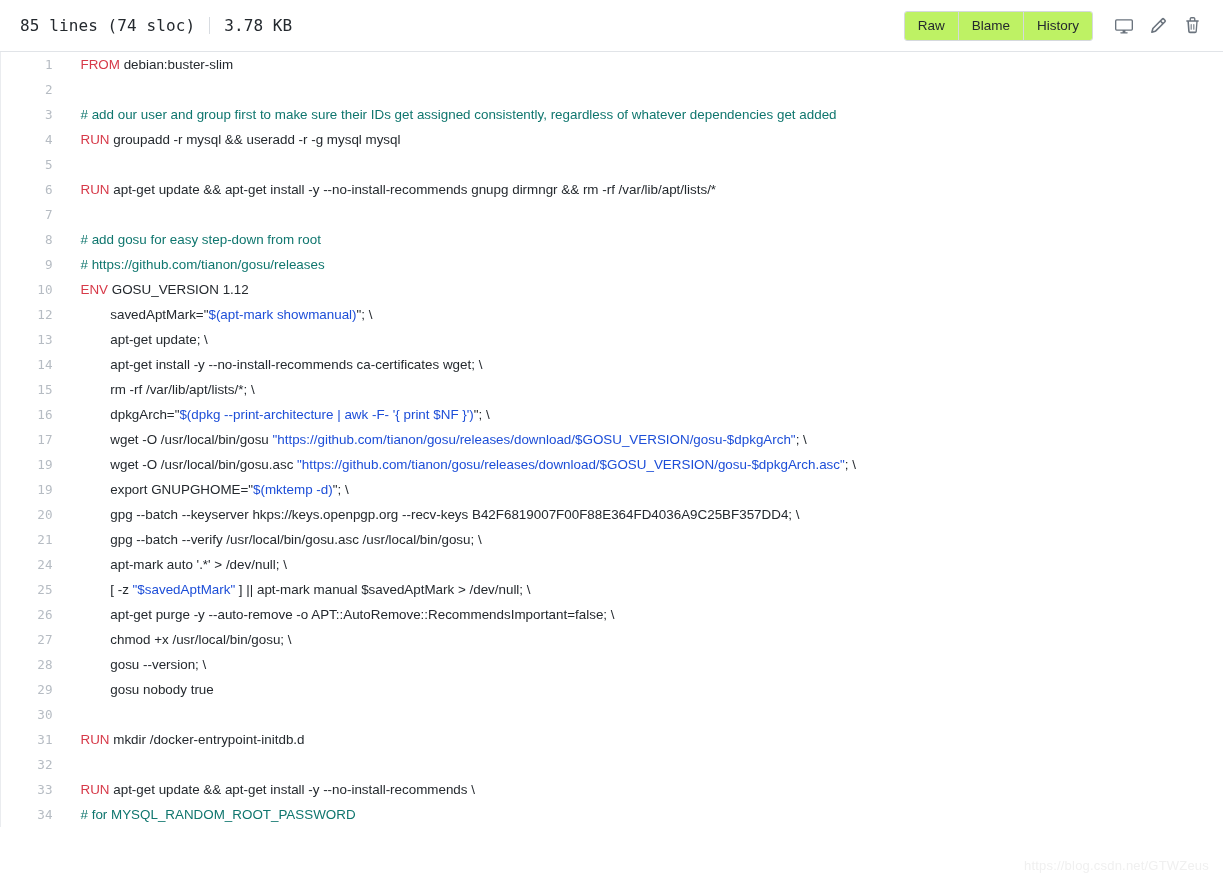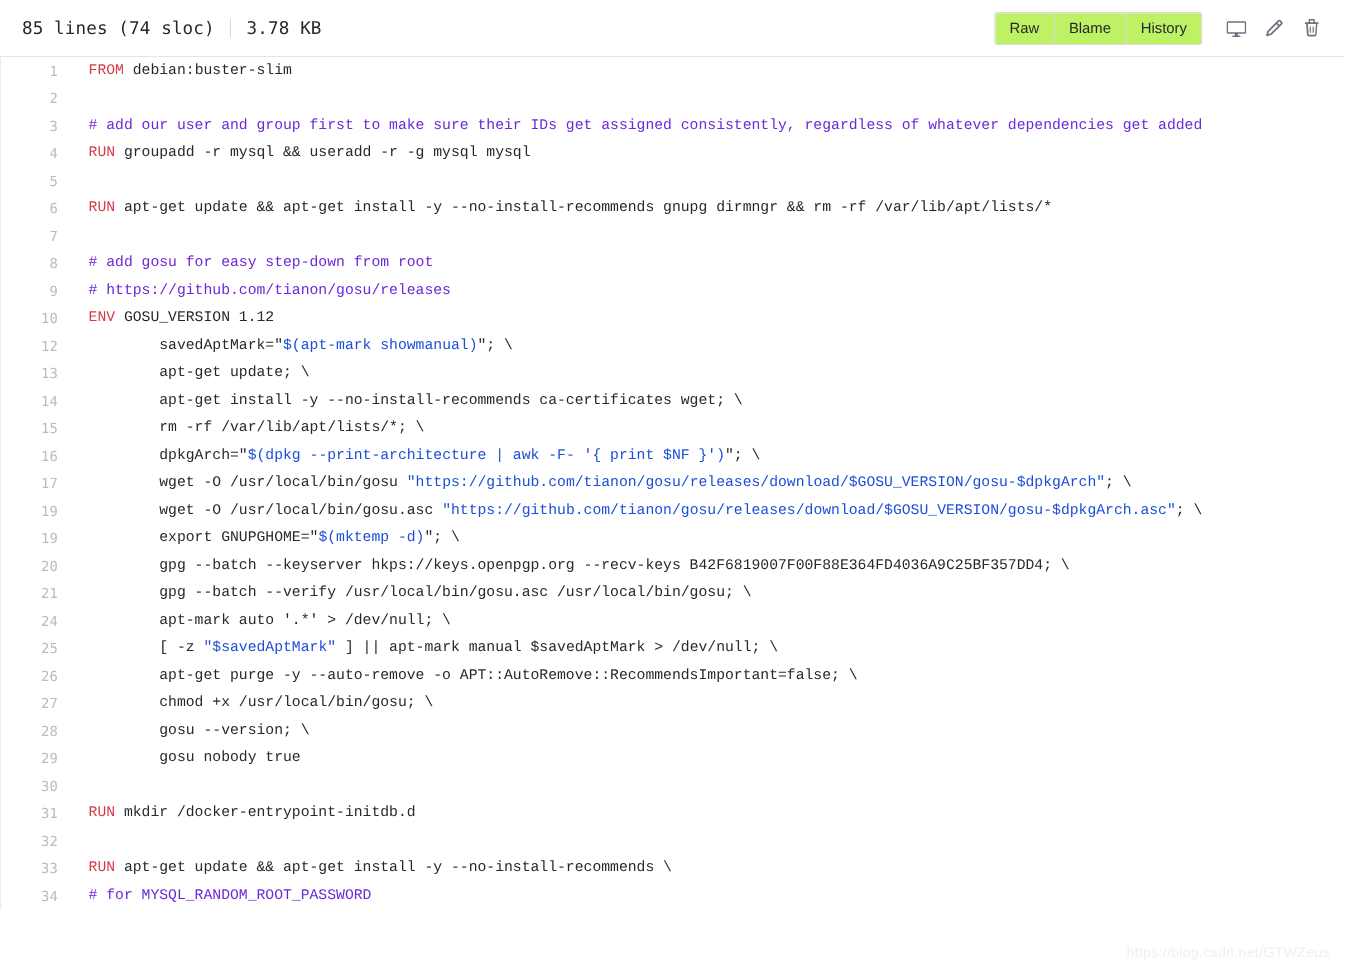--- a/index.html
+++ b/index.html
@@ -129,27 +129,27 @@
     cursor: pointer;
     border-left: 1px solid #eaecef;
     white-space: nowrap;
   }
   td.line-code {
     padding: 0 10px 0 18px;
     white-space: pre;
     overflow: hidden;
     vertical-align: top;
     color: #24292e;
-    font-family: Liberation Mono, monospace;
+    font-family: Liberation Sans, sans-serif;
     font-size: 13.4px;
   }
 
   
   .tok-k   { color: #d73a49; }   
-  .tok-c   { color: #6d28d9; }   
+  .tok-c   { color: #0f766e; }   
   .tok-s   { color: #1d4ed8; }   
   .tok-p   { color: #24292e; }   
 
   
   .watermark {
     position: absolute;
     right: 14px;
     bottom: 18px;
     font-family: "Liberation Sans", sans-serif;
     font-size: 13px;

